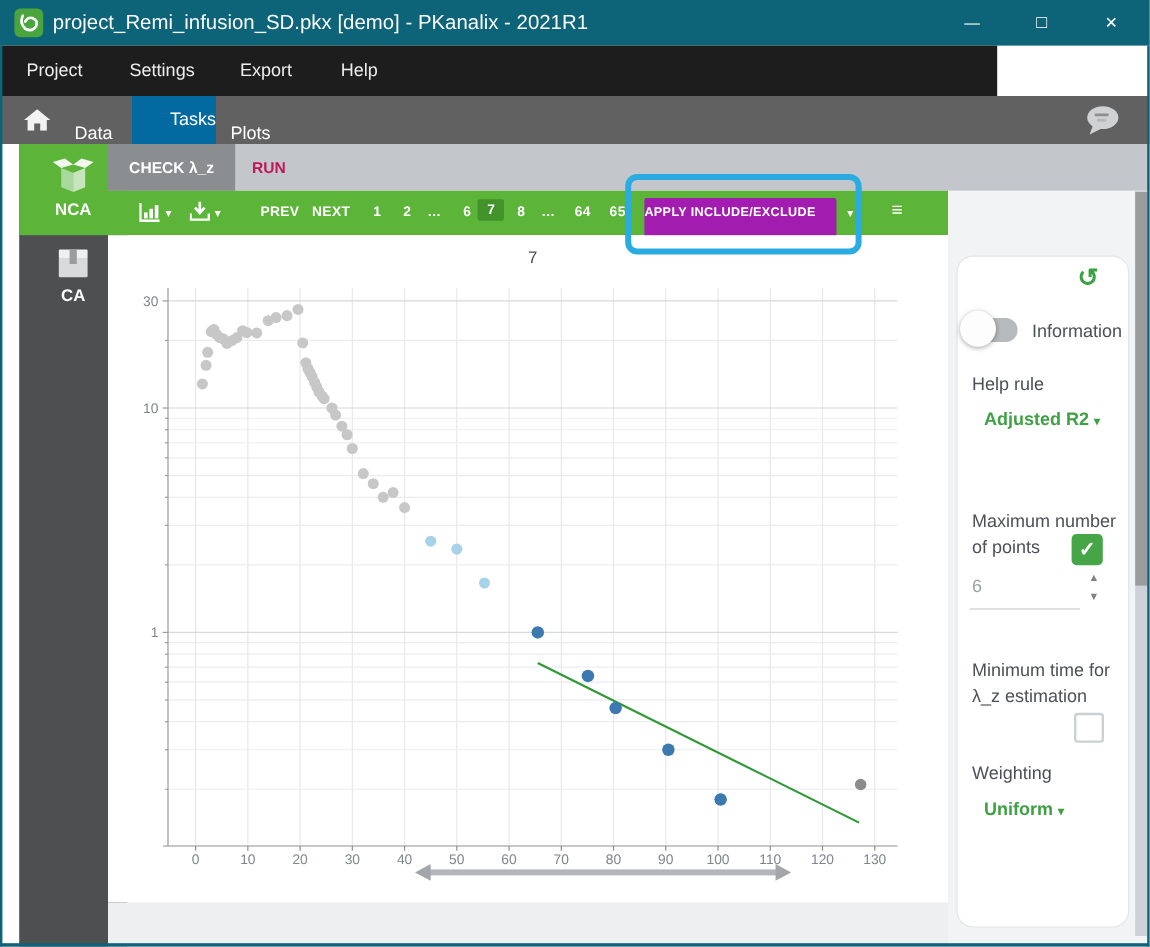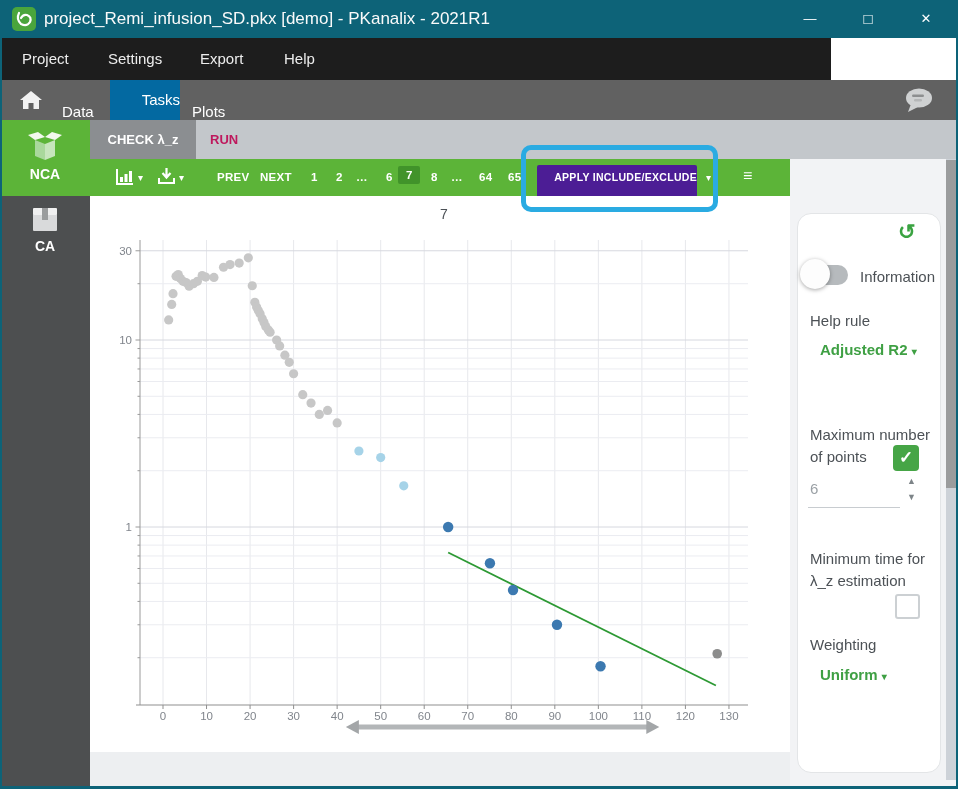--- a/index.html
+++ b/index.html
@@ -15,40 +15,40 @@
   
   #menubar{left:0;top:38px;width:831px;height:42px;background:#1d1d1d;color:#ededed;}
   .menuitem{top:0;height:42px;line-height:42px;font-size:15px;color:#ededed;}
 
   
   #tabbar{left:0;top:80px;width:958px;height:40px;background:#616161;color:#fff;}
   .navlabel{top:12px;height:40px;line-height:40px;font-size:15px;color:#fff;font-weight:400;}
   #tab-tasks{left:110px;top:0;width:70px;height:40px;background:#0369a1;text-align:right;}
 
   
-  #sidebar{left:0;top:120px;width:90px;height:669px;background:#4d4f50;}
+  #sidebar{left:16px;top:120px;width:90px;height:669px;background:#4d4f50;}
   .side-item{left:0;width:90px;text-align:center;color:#fff;}
   #side-nca{top:0;height:76px;background:#5cb438;}
   #side-ca{top:76px;height:72px;}
   .side-label{font-size:14px;font-weight:600;color:#fff;}
 
   
   #subtabs{left:90px;top:120px;width:868px;height:39px;background:#c3c7cb;}
   #subtab-check{left:0;top:0;width:106px;height:39px;background:#8b8e91;color:#fff;
     font-size:13px;font-weight:600;text-align:center;line-height:39px;}
   #subtab-run{left:120px;top:0;height:39px;line-height:39px;font-size:13px;color:#be185d;font-weight:600;}
 
   
   #toolbar{left:90px;top:159px;width:700px;height:37px;background:#5cb438;color:#fff;}
   .tbtxt{top:12px;font-size:11.5px;font-weight:700;color:#fff;letter-spacing:.3px;}
   .caret{color:#fff;font-size:10px;top:13px;}
   #page-current{left:308px;top:7px;background:#41932a;border-radius:2px;padding:3px 8px;
     font-size:11.5px;font-weight:700;color:#fff;}
-  #apply-btn{left:447px;top:6px;width:160px;height:35px;background:#4c1d95;border-radius:2px;
-    color:#fff;font-size:10.5px;font-weight:700;text-align:right;line-height:25px;letter-spacing:.3px;}
+  #apply-btn{left:447px;top:6px;width:160px;height:35px;background:#a21caf;border-radius:2px;
+    color:#fff;font-size:10.5px;font-weight:700;text-align:left;line-height:25px;letter-spacing:.3px;}
   #hamburger{left:653px;top:8px;font-size:16px;font-weight:700;color:#fff;}
 
   
   #highlight{left:521px;top:145px;width:197px;height:67px;border:5px solid #2aabe2;border-radius:10px;z-index:40;}
 
   
   #chartbox{left:90px;top:196px;width:700px;height:556px;background:#fff;}
   #chart-title{left:354px;top:10px;transform:translateX(-50%);font-size:14px;color:#4c5156;}
   #bottomstrip{left:90px;top:752px;width:700px;height:37px;background:#edeff1;}
   .tick{font-size:11.5px;fill:#80858c;}

